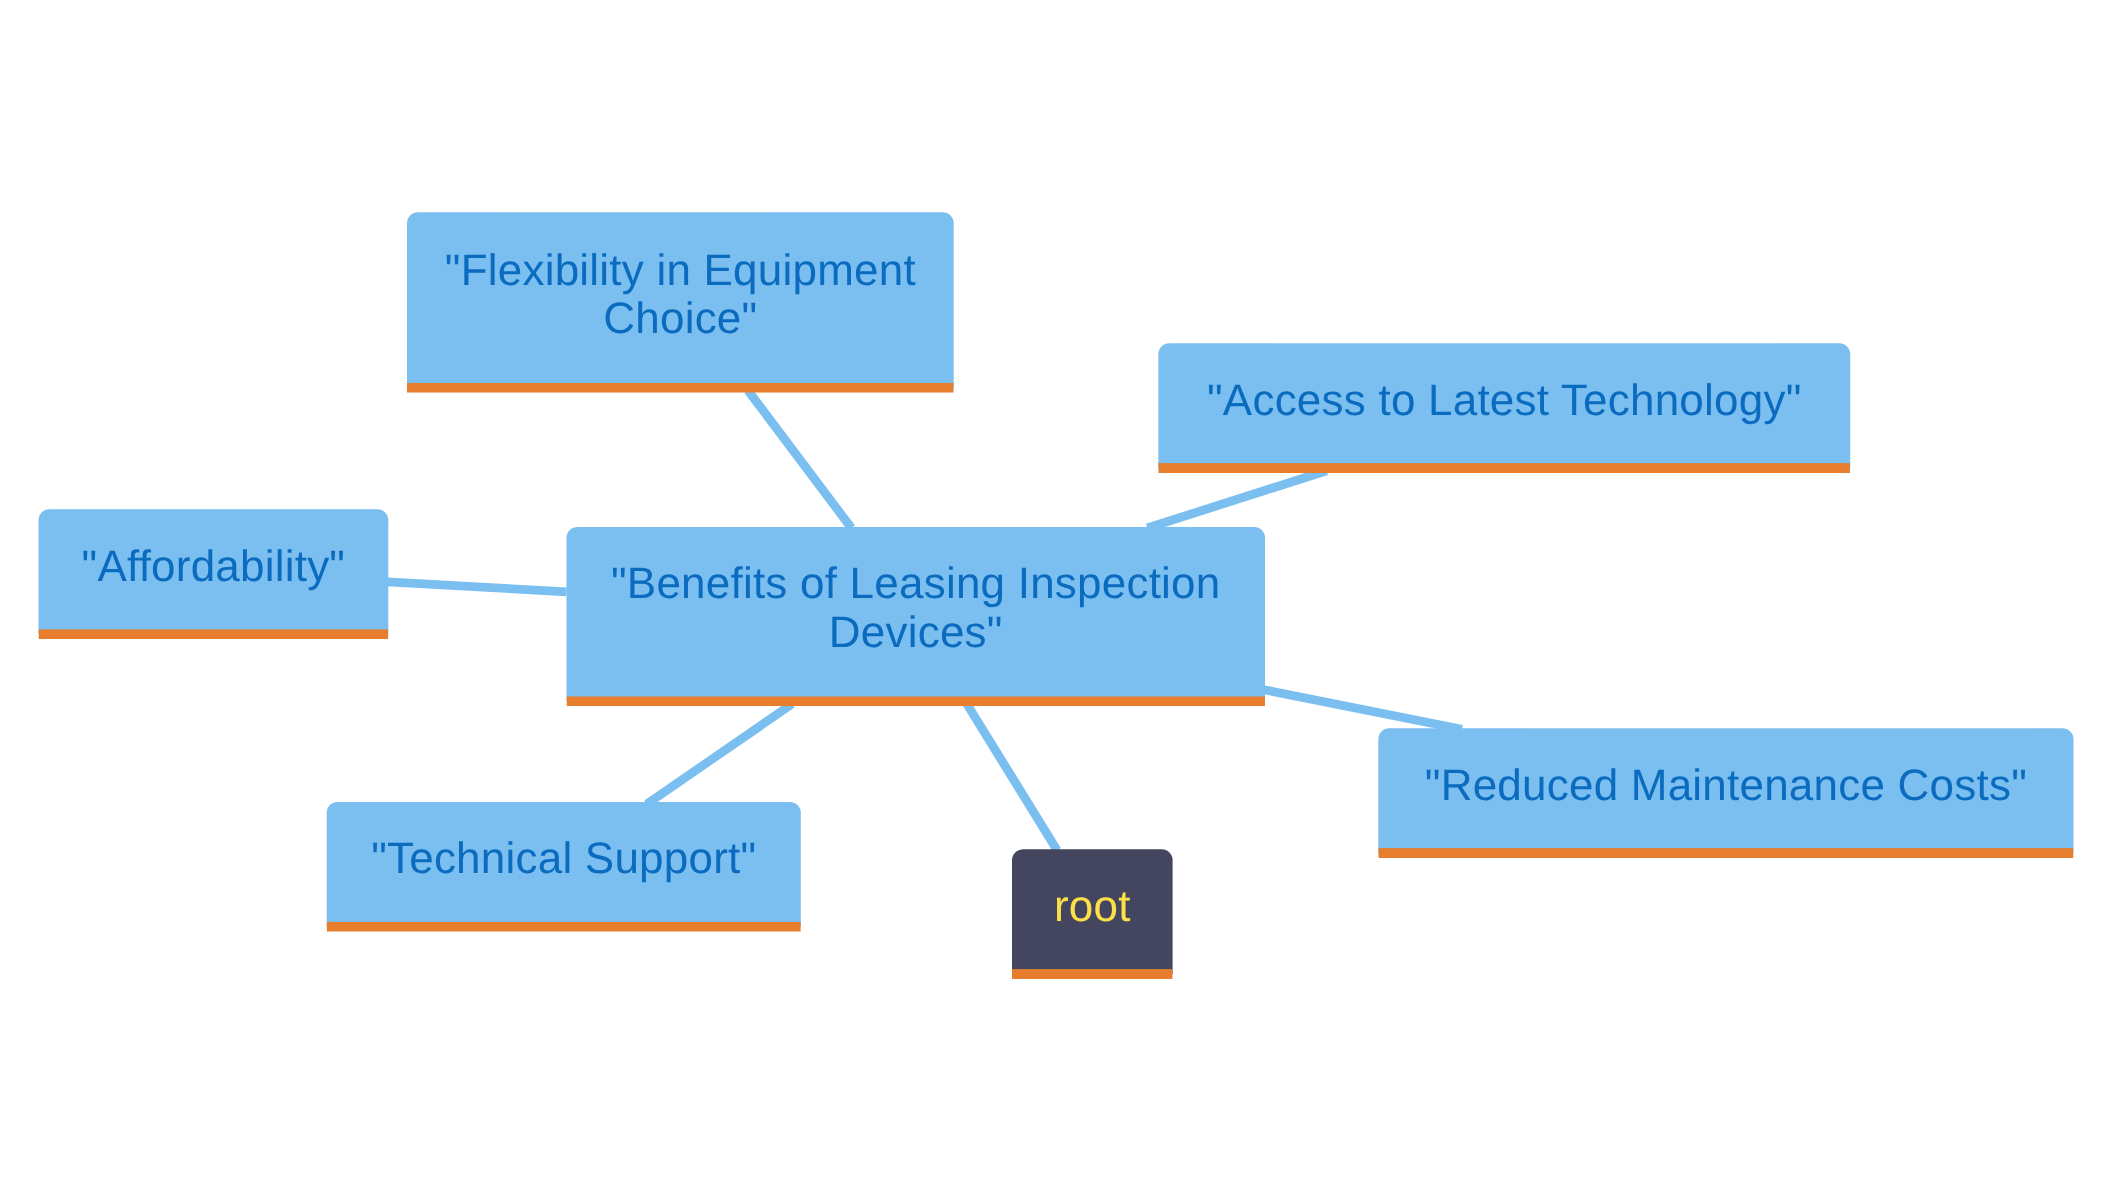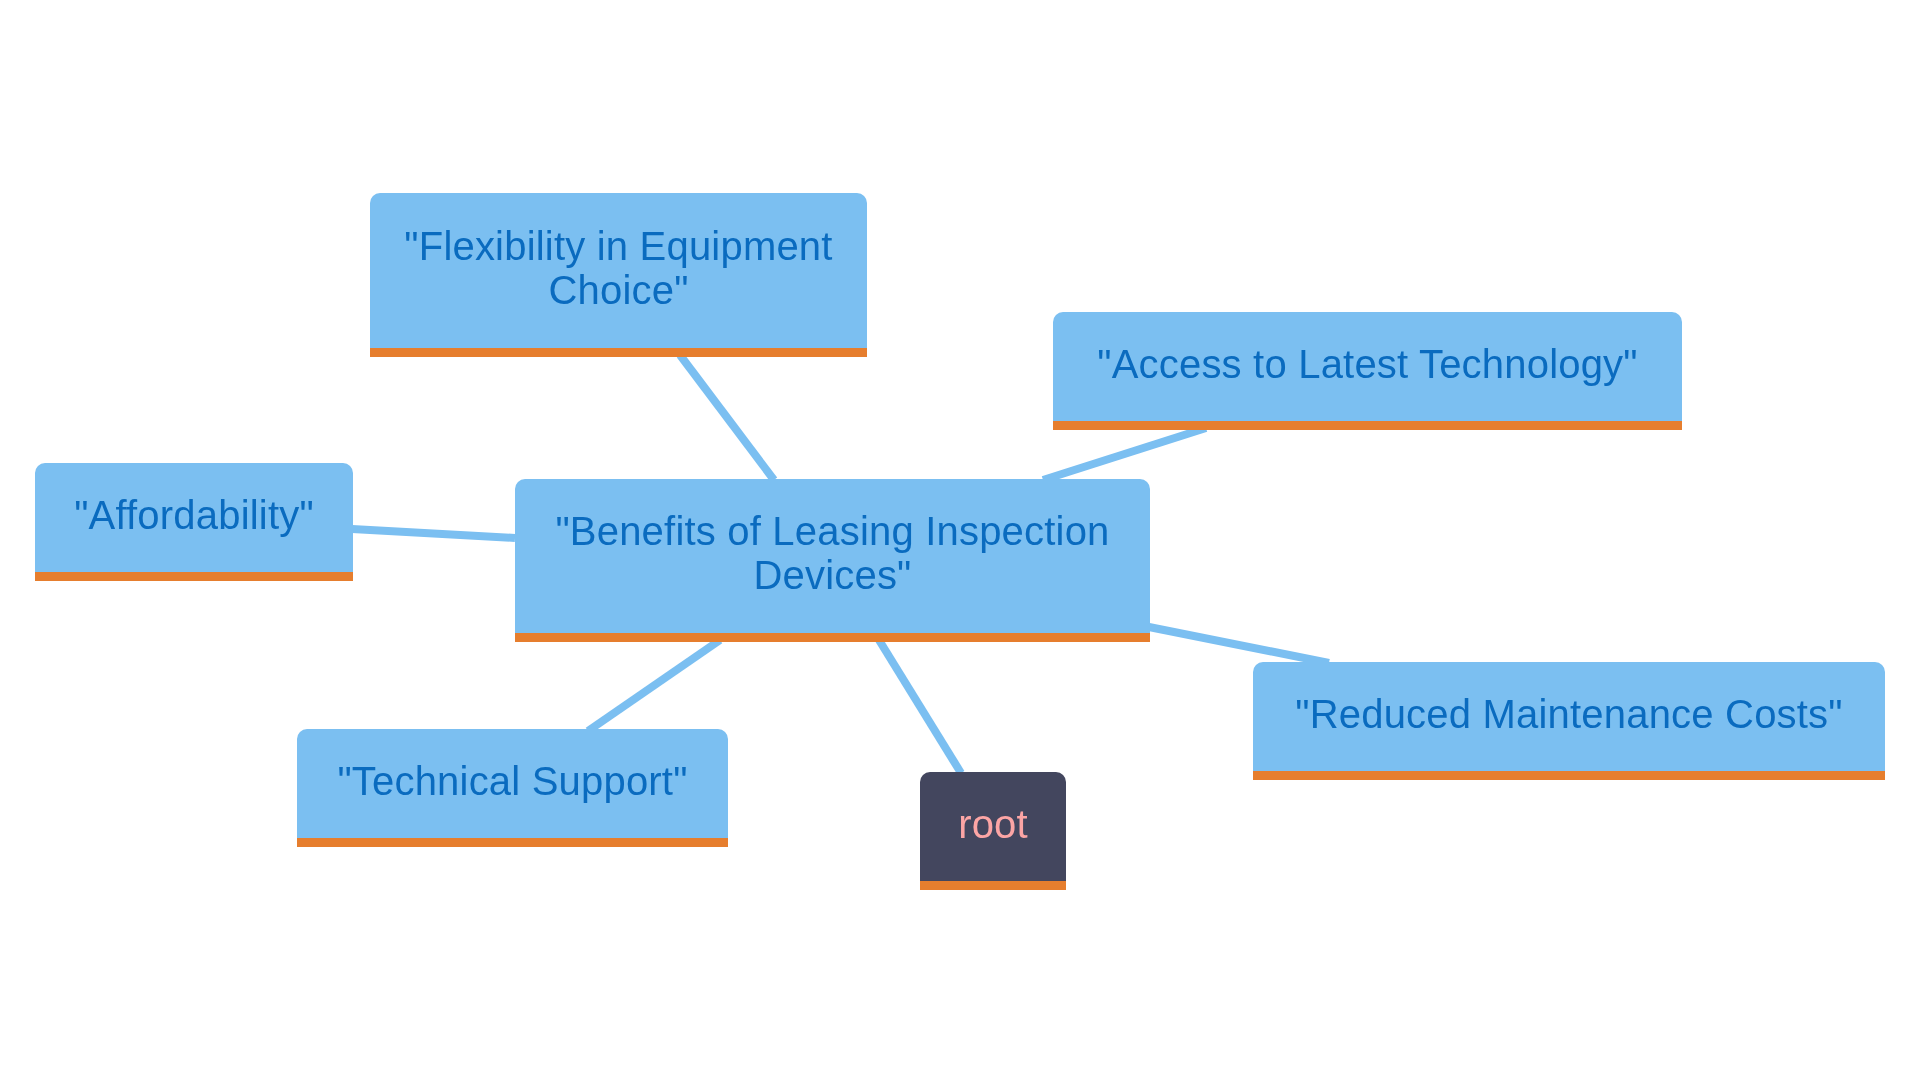--- a/index.html
+++ b/index.html
@@ -43,15 +43,15 @@
 </div>
 
 <div class="node" style="left: 1253px; top: 662px; width: 632px; height: 118px; background: rgb(123, 191, 241); color: rgb(10, 107, 191); border-bottom-color: rgb(230, 126, 46);">
   <span>"Reduced Maintenance Costs"</span>
 </div>
 
 <div class="node" style="left: 297px; top: 729px; width: 431px; height: 118px; background: rgb(123, 191, 241); color: rgb(10, 107, 191); border-bottom-color: rgb(230, 126, 46);">
   <span>"Technical Support"</span>
 </div>
 
-<div class="node root" style="left: 920px; top: 772px; width: 146px; height: 118px; background: rgb(67, 70, 94); color: #fca5a5; border-bottom-color: rgb(230, 126, 46);">
+<div class="node root" style="left: 920px; top: 772px; width: 146px; height: 118px; background: rgb(67, 70, 94); color: #fde047; border-bottom-color: rgb(230, 126, 46);">
   <span>root</span>
 </div>
 
 </body></html>

